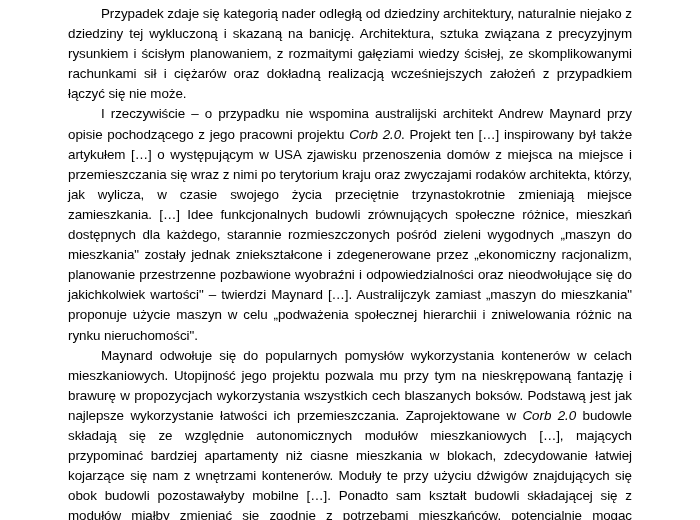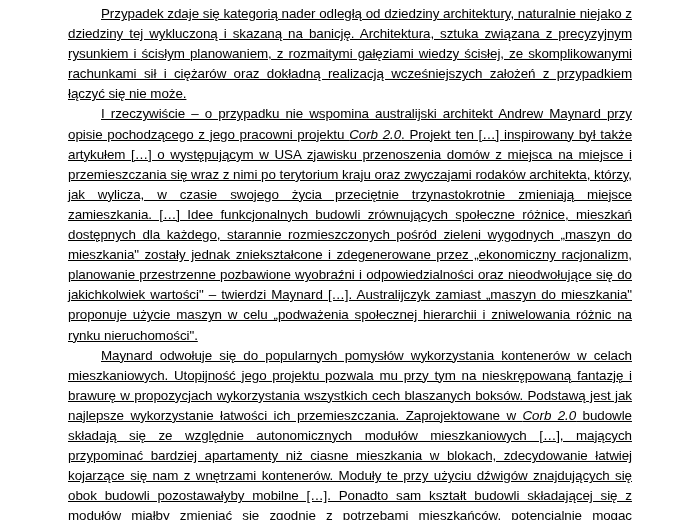--- a/index.html
+++ b/index.html
@@ -33,21 +33,20 @@
     line-height: 20.1px;
     letter-spacing: -0.07px;
     word-spacing: 0px;
     hyphens: none;
   }
   .para {
     margin: 0;
     padding: 0;
     text-indent: 33px;
     text-align: justify;
-    text-decoration: underline;
   }
   .para:last-child {
     text-align-last: justify;
   }
   .it {
     font-style: italic;
   }
 </style>
 </head>
 <body>

